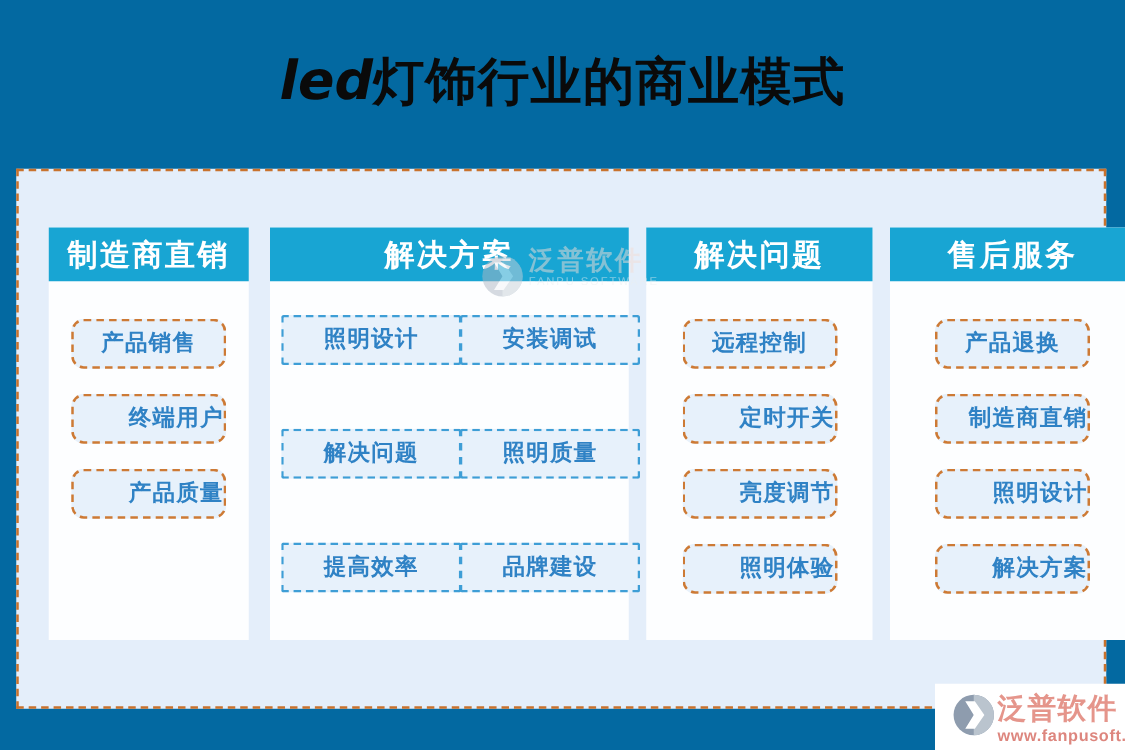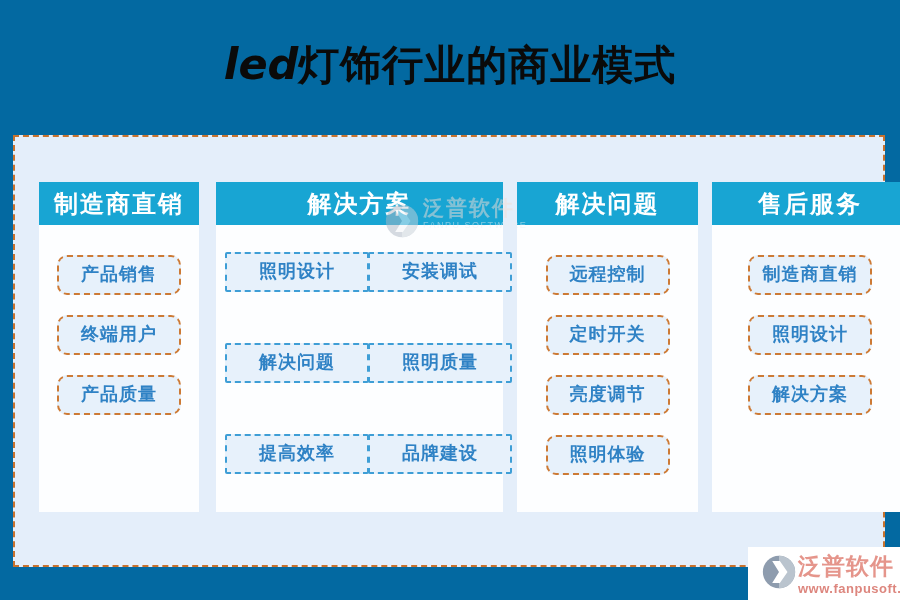--- a/index.html
+++ b/index.html
@@ -28,21 +28,21 @@
   .panel-2 { width:287px; margin-right:14px; }
   .panel-3 { width:181px; margin-right:14px; }
   .panel-4 { width:196px; }
   .panel-header {
     height:43px; background:#18a5d3; color:#ffffff;
     display:flex; align-items:center; justify-content:center;
     font-size:24px; font-weight:bold; letter-spacing:2px;
   }
   
   .items-v { display:flex; flex-direction:column; align-items:center; padding-top:30px; }
-  .items-v .item + .item { margin-top:20px; }
+  .items-v .item + .item { margin-top:20px;text-align:right; }
   .item {
     box-sizing:border-box; height:40px; line-height:35px; text-align:center;
     background:#e7f1fb; color:#2f82c5; font-size:18px; font-weight:bold;
     letter-spacing:1px; white-space:nowrap;
   }
   .item-orange { width:124px; border:2px dashed #cd7a35; border-radius:10px; }
   .item-blue   { width:144px; border:2px dashed #3e9ed6; border-radius:2px; }
   .items-grid {
     display:grid; grid-template-columns:126px 126px; justify-content:space-between;
     row-gap:51px; padding:27px 9px 0 9px;
@@ -114,20 +114,21 @@
           <div class="item item-orange">远程控制</div>
           <div class="item item-orange">定时开关</div>
           <div class="item item-orange">亮度调节</div>
           <div class="item item-orange">照明体验</div>
         </div>
       </div>
 
       <div class="panel panel-4">
         <div class="panel-header">售后服务</div>
         <div class="items-v">
+          <div class="item item-orange">产品退换</div>
           <div class="item item-orange">制造商直销</div>
           <div class="item item-orange">照明设计</div>
           <div class="item item-orange">解决方案</div>
         </div>
       </div>
 
     </div>
   </div>
 
   <div class="wm-center">

